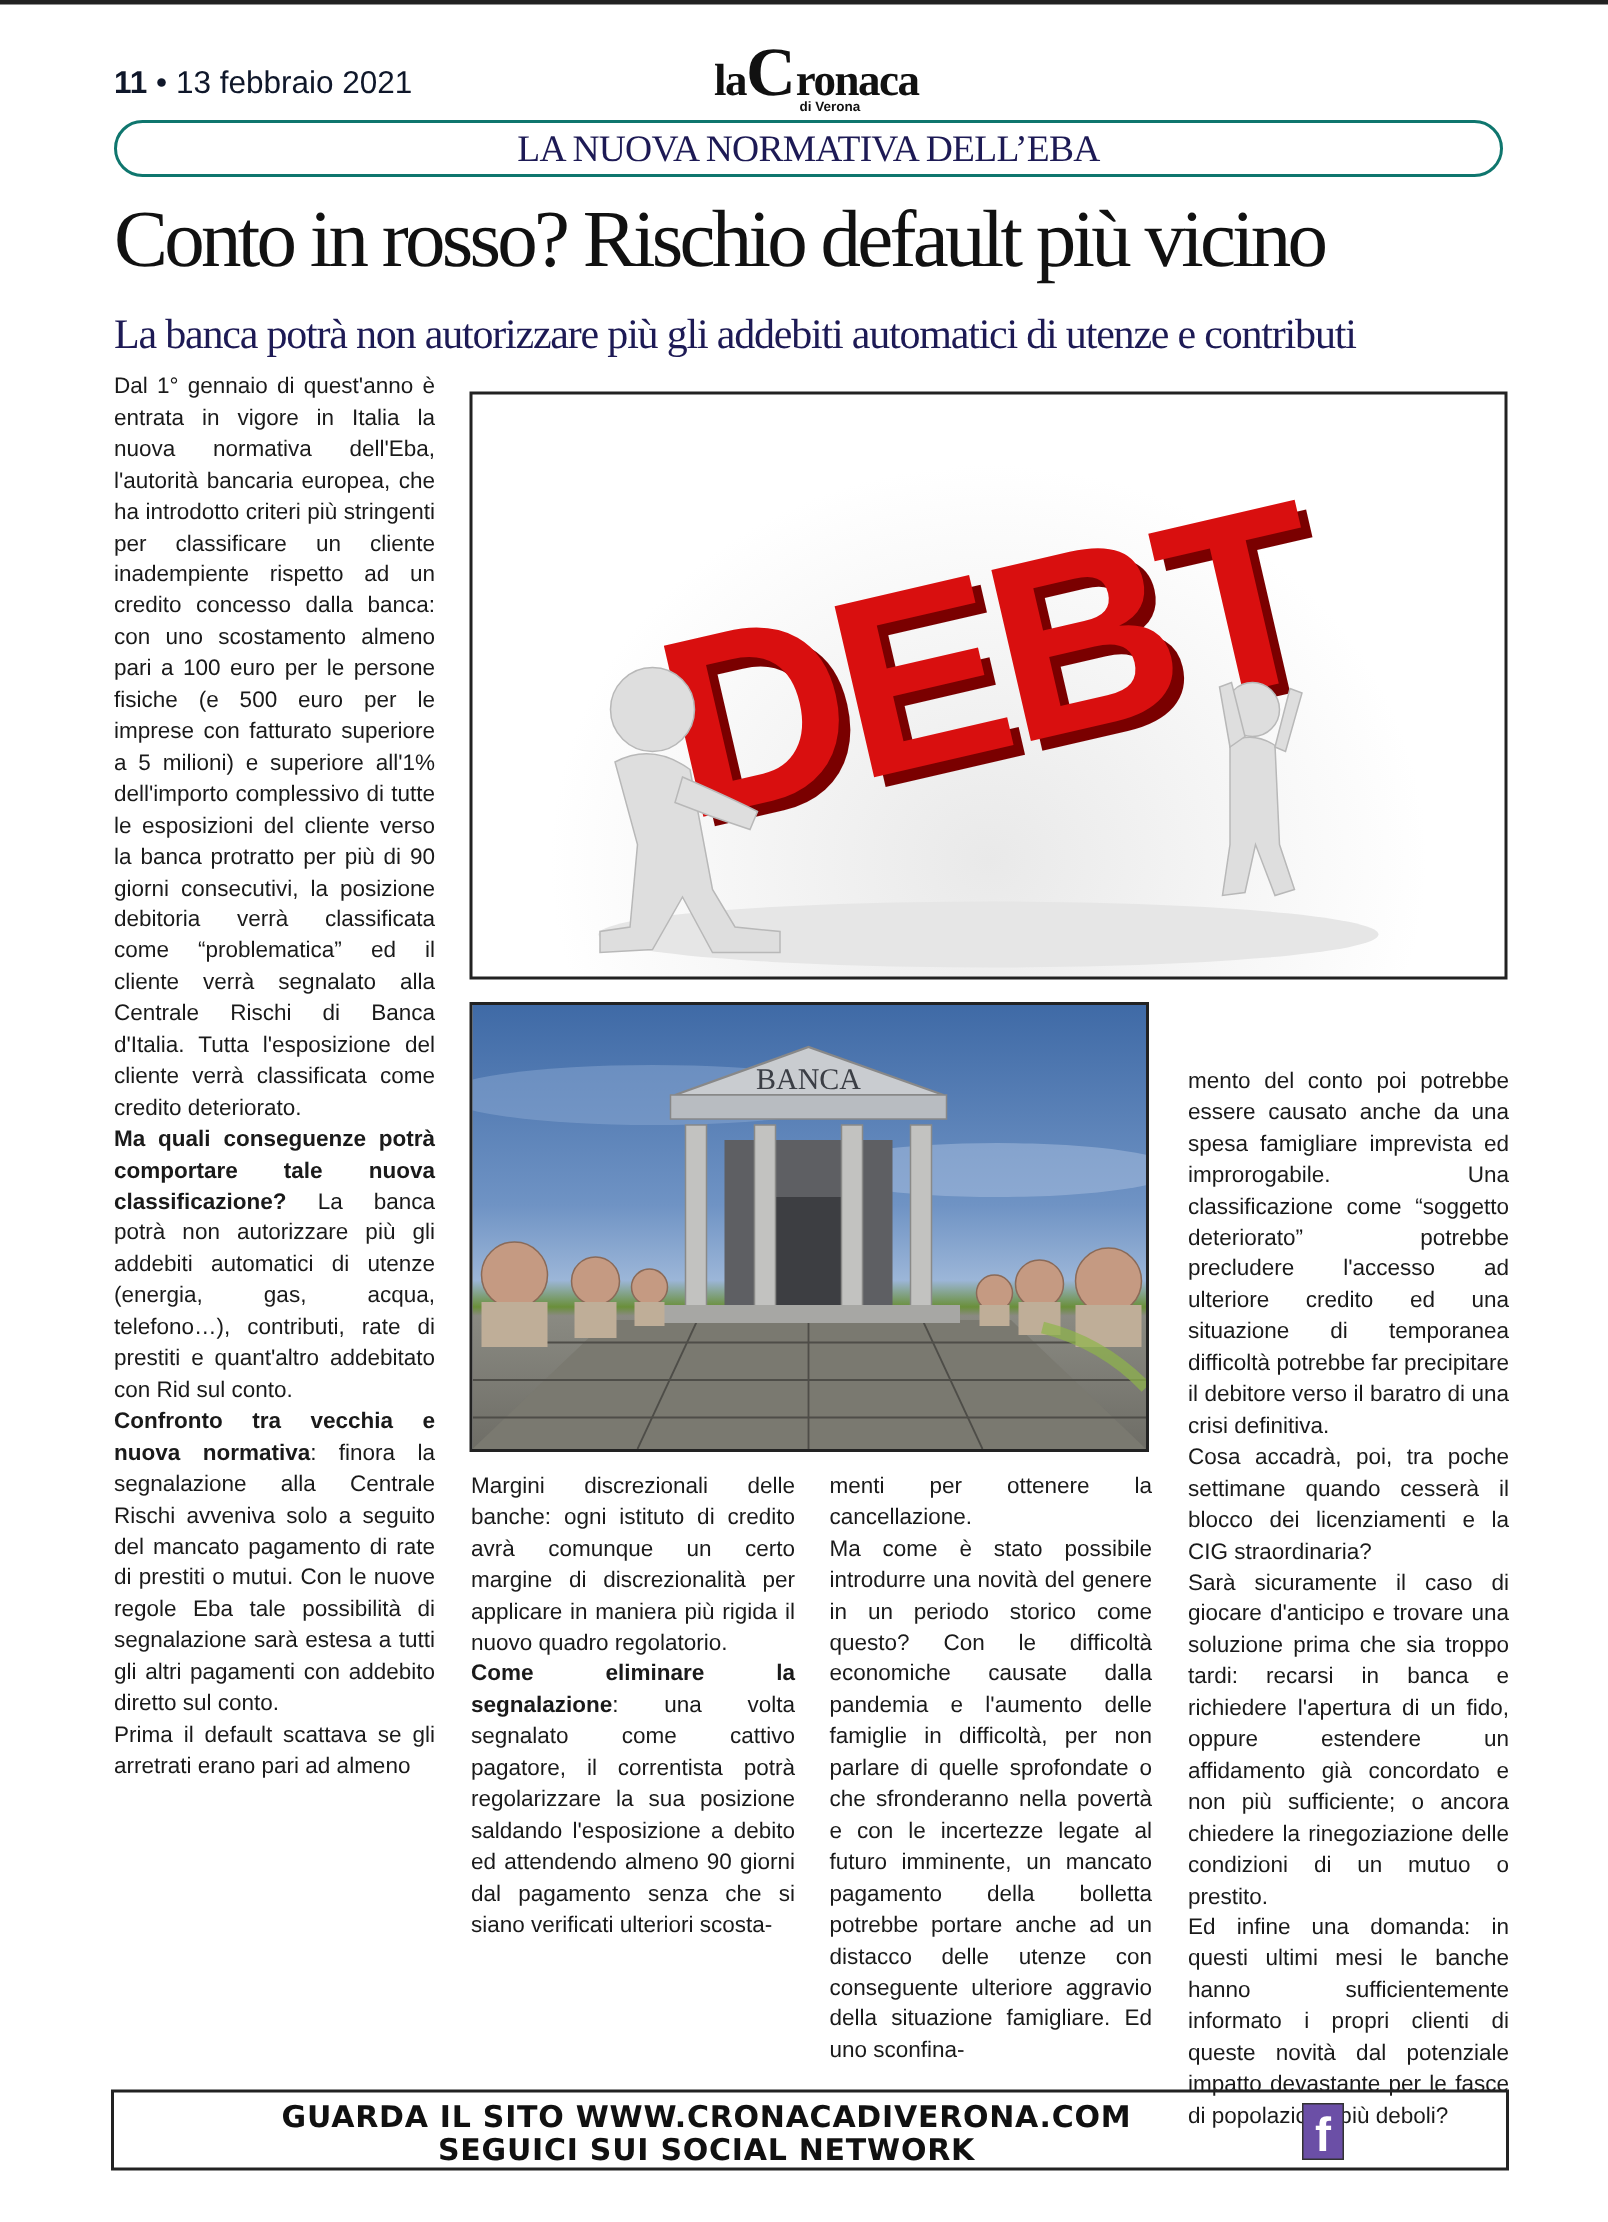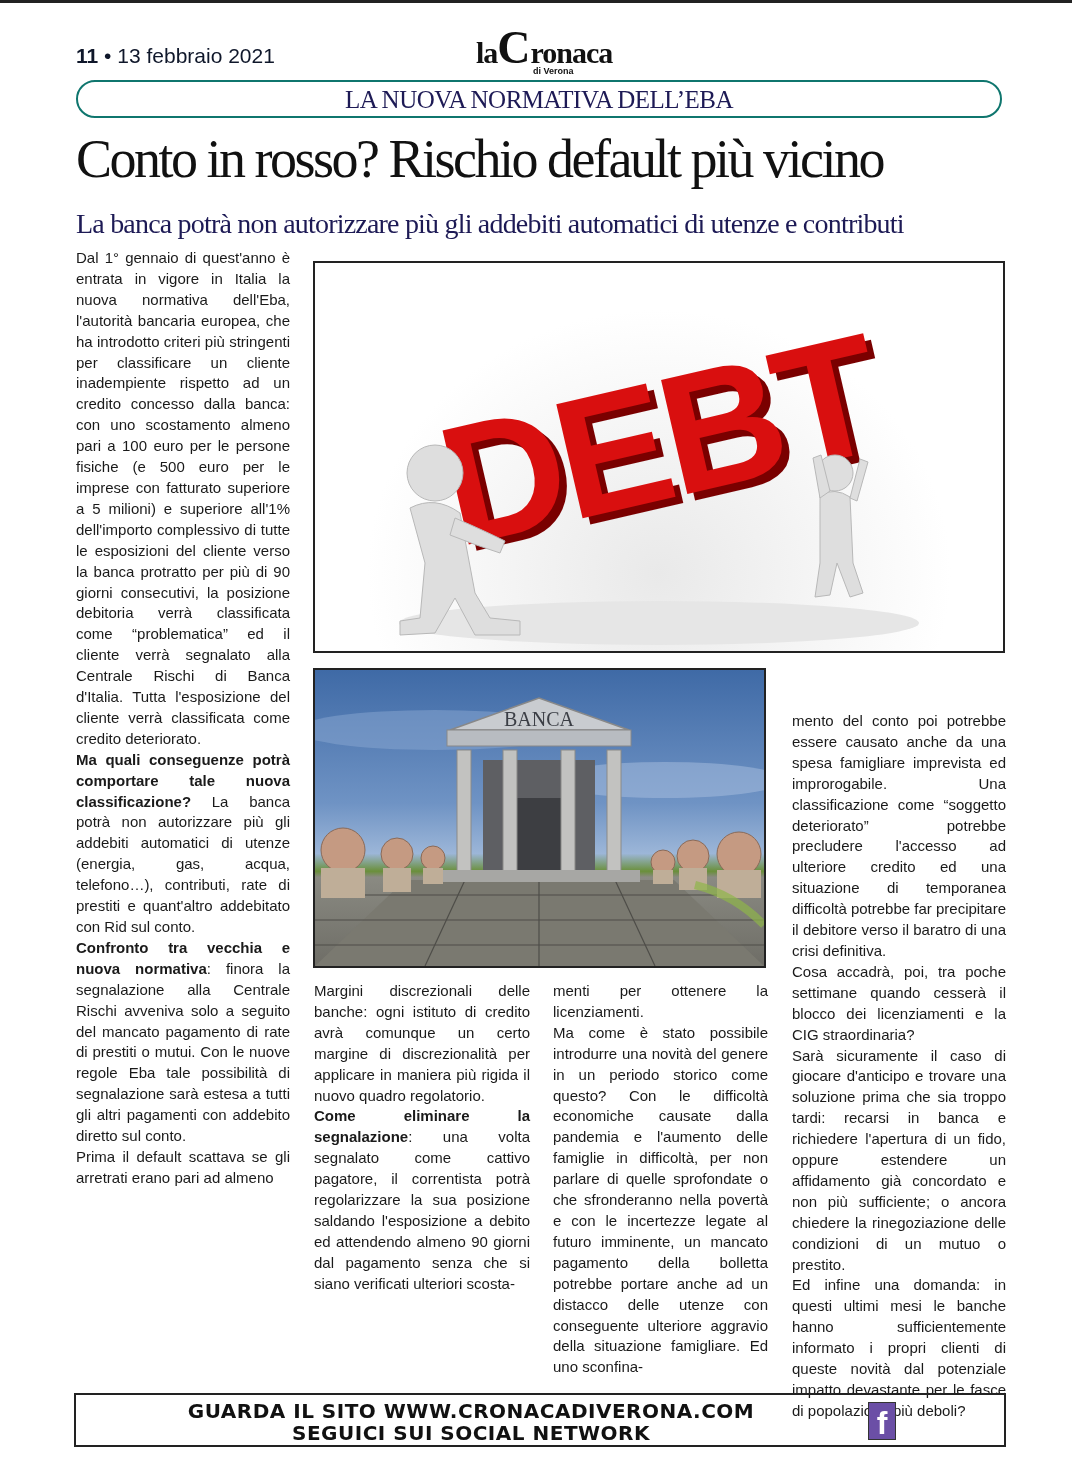--- a/index.html
+++ b/index.html
@@ -126,21 +126,21 @@
     <path d="M380 215 Q420 225 449 255" stroke="#8fb54a" stroke-width="8" fill="none" opacity="0.7"></path>
   </svg>
 </div>
 
 <div class="col col2">
   <p>Margini discrezionali delle banche: ogni istituto di credito avrà comunque un certo margine di discrezionalità per applicare in maniera più rigida il nuovo quadro regolatorio.</p>
   <p><b>Come eliminare la segnalazione</b><span>: una volta segnalato come cattivo pagatore, il correntista potrà regolarizzare la sua posizione saldando l'esposizione a debito ed attendendo almeno 90 giorni dal pagamento senza che si siano verificati ulteriori scosta-</span></p>
 </div>
 
 <div class="col col3">
-  <p>menti per ottenere la licenziamenti.</p>
+  <p>menti per ottenere la cancellazione.</p>
   <p>Ma come è stato possibile introdurre una novità del genere in un periodo storico come questo? Con le difficoltà economiche causate dalla pandemia e l'aumento delle famiglie in difficoltà, per non parlare di quelle sprofondate o che sfronderanno nella povertà e con le incertezze legate al futuro imminente, un mancato pagamento della bolletta potrebbe portare anche ad un distacco delle utenze con conseguente ulteriore aggravio della situazione famigliare. Ed uno sconfina-</p>
 </div>
 
 <div class="col col4">
   <p>mento del conto poi potrebbe essere causato anche da una spesa famigliare imprevista ed improrogabile. Una classificazione come “soggetto deteriorato” potrebbe precludere l'accesso ad ulteriore credito ed una situazione di temporanea difficoltà potrebbe far precipitare il debitore verso il baratro di una crisi definitiva.</p>
   <p>Cosa accadrà, poi, tra poche settimane quando cesserà il blocco dei licenziamenti e la CIG straordinaria?</p>
   <p>Sarà sicuramente il caso di giocare d'anticipo e trovare una soluzione prima che sia troppo tardi: recarsi in banca e richiedere l'apertura di un fido, oppure estendere un affidamento già concordato e non più sufficiente; o ancora chiedere la rinegoziazione delle condizioni di un mutuo o prestito.</p>
   <p>Ed infine una domanda: in questi ultimi mesi le banche hanno sufficientemente informato i propri clienti di queste novità dal potenziale impatto devastante per le fasce di popolazione più deboli?</p>
 </div>
 

